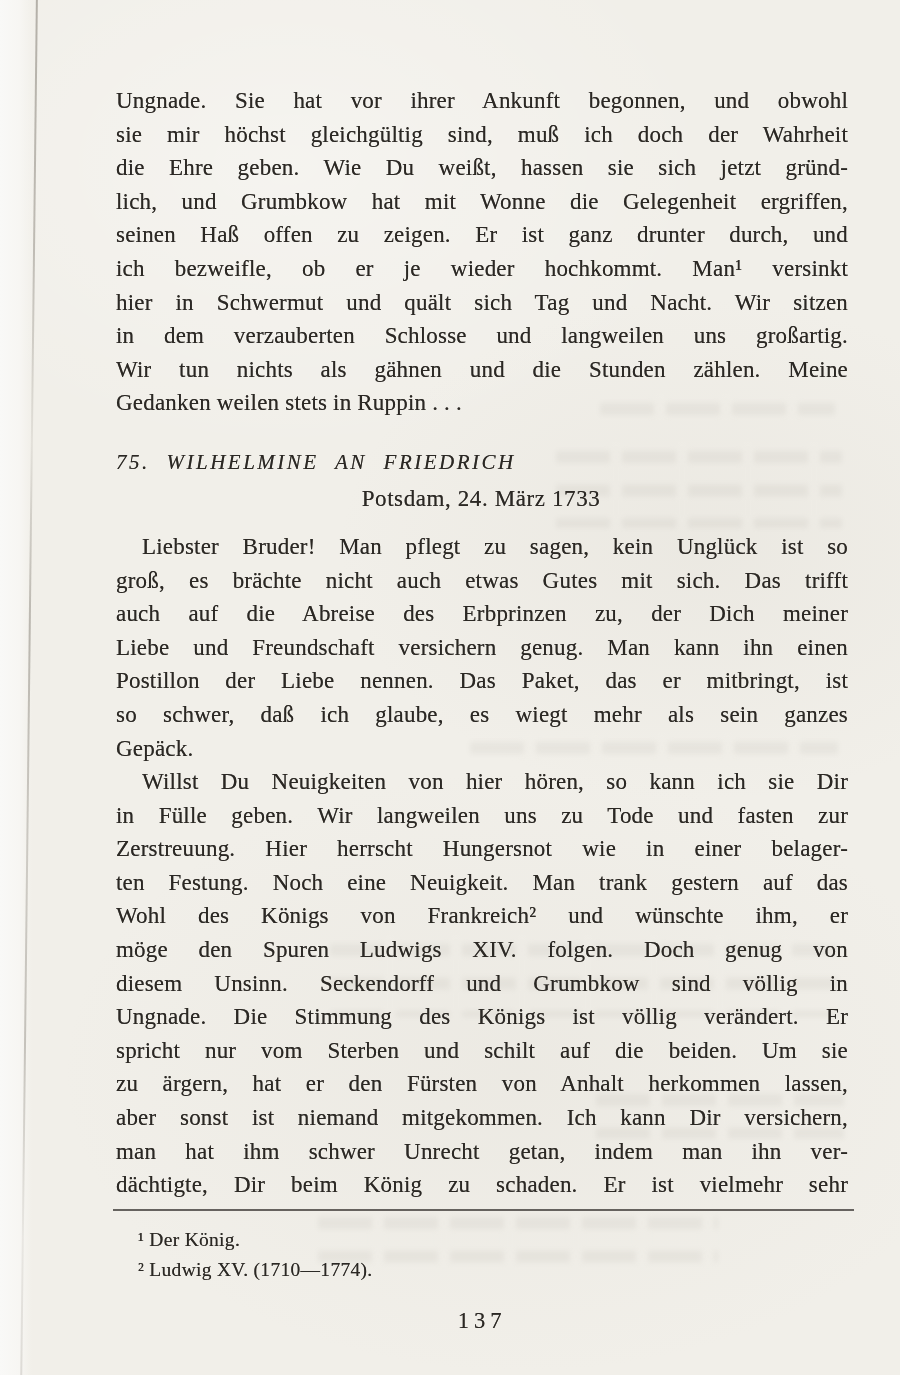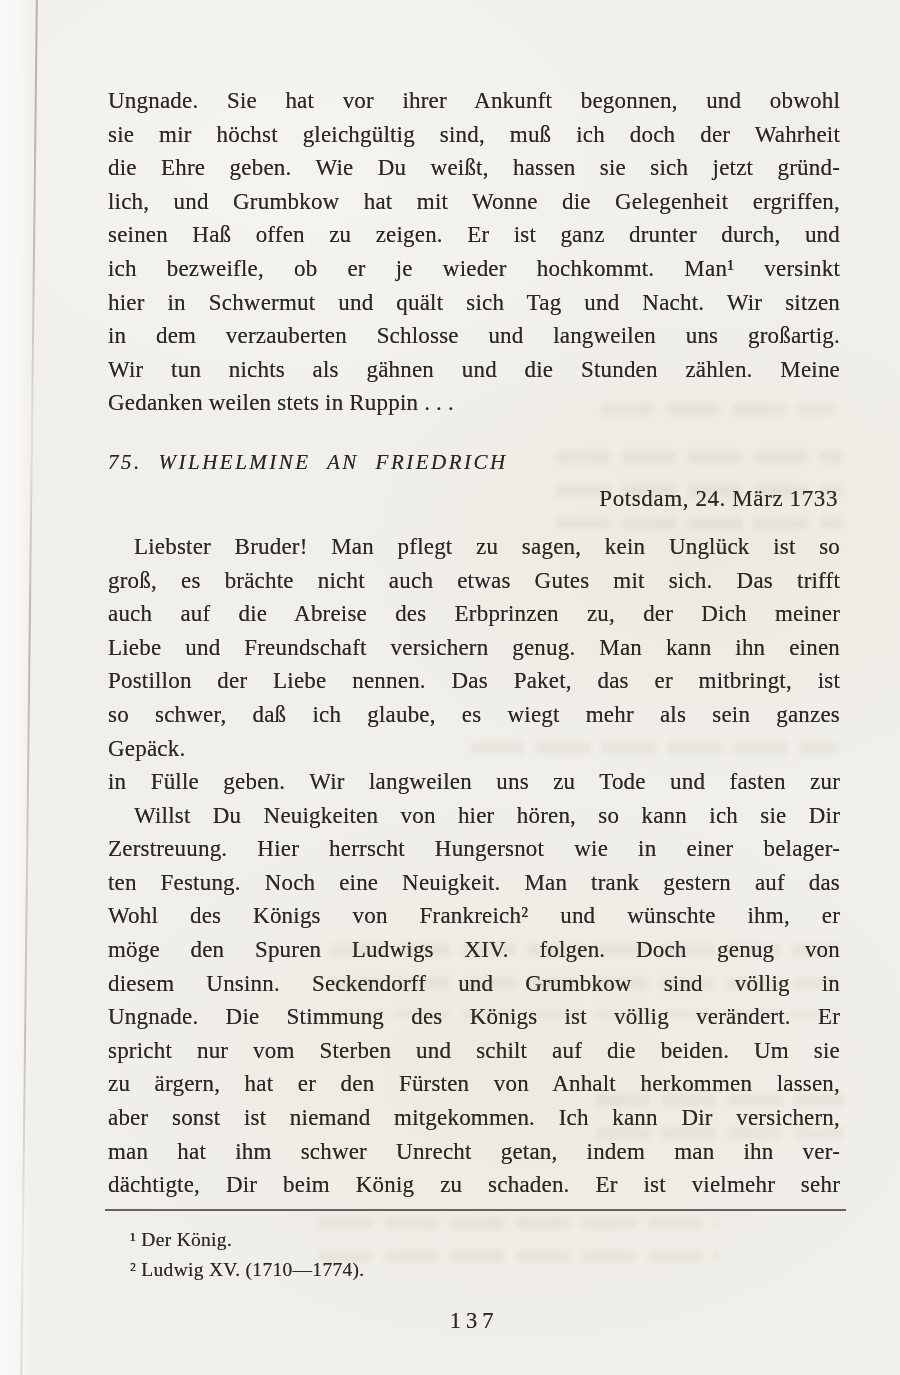--- a/index.html
+++ b/index.html
@@ -45,21 +45,21 @@
     opacity: .13;
   }
   .g0 { left: 600px; top: 392px; width: 235px; height: 30px; }
   .g1 { left: 556px; top: 440px; width: 286px; height: 88px; }
   .g2 { left: 470px; top: 731px; width: 368px; height: 30px; }
   .g3 { left: 330px; top: 933px; width: 508px; height: 84px; }
   .g4 { left: 596px; top: 1083px; width: 248px; height: 56px; }
   .g5 { left: 318px; top: 1206px; width: 400px; height: 58px; }
 
   .column {
-    position: absolute; left: 108px; top: 84px; width: 732px;
+    position: absolute; left: 116px; top: 84px; width: 732px;
     color: var(--ink, #2b2824);
     font-size: 23px;
     text-shadow: 0 0 0.5px rgba(43,40,36,.65);
     font-family: Liberation Serif, serif;
   }
   .line {
     height: 33.6px; line-height: 33.6px;
     overflow: hidden;
     letter-spacing: 0.2px;
     white-space: normal;
@@ -70,21 +70,21 @@
 
   .heading {
     margin: 25px 0 0 0;
     font-size: 21px; font-weight: normal; font-style: italic;
     letter-spacing: 2.5px; word-spacing: 9px;
     height: 34px; line-height: 34px;
   }
   .dateline {
     margin-top: 3px;
     height: 34px; line-height: 34px;
-    text-align: right;
+    text-align: center;
     letter-spacing: 0.6px;
     padding-right: 2px;
   }
   .para.p1 { margin-top: 14px; }
 
   .footnote-rule {
     margin: 7px 0 0 -3px;
     width: 741px; height: 0;
     border-top: 2px solid rgba(48,45,41,.72);
   }
@@ -138,22 +138,22 @@
         <div class="line j indent">Liebster Bruder! Man pflegt zu sagen, kein Unglück ist so</div>
         <div class="line j">groß, es brächte nicht auch etwas Gutes mit sich. Das trifft</div>
         <div class="line j">auch auf die Abreise des Erbprinzen zu, der Dich meiner</div>
         <div class="line j">Liebe und Freundschaft versichern genug. Man kann ihn einen</div>
         <div class="line j">Postillon der Liebe nennen. Das Paket, das er mitbringt, ist</div>
         <div class="line j">so schwer, daß ich glaube, es wiegt mehr als sein ganzes</div>
         <div class="line">Gepäck.</div>
       </div>
 
     <div class="para p2">
+        <div class="line j indent">Willst Du Neuigkeiten von hier hören, so kann ich sie Dir</div>
         <div class="line j">in Fülle geben. Wir langweilen uns zu Tode und fasten zur</div>
-        <div class="line j indent">Willst Du Neuigkeiten von hier hören, so kann ich sie Dir</div>
         <div class="line j">Zerstreuung. Hier herrscht Hungersnot wie in einer belager-</div>
         <div class="line j">ten Festung. Noch eine Neuigkeit. Man trank gestern auf das</div>
         <div class="line j">Wohl des Königs von Frankreich² und wünschte ihm, er</div>
         <div class="line j">möge den Spuren Ludwigs XIV. folgen. Doch genug von</div>
         <div class="line j">diesem Unsinn. Seckendorff und Grumbkow sind völlig in</div>
         <div class="line j">Ungnade. Die Stimmung des Königs ist völlig verändert. Er</div>
         <div class="line j">spricht nur vom Sterben und schilt auf die beiden. Um sie</div>
         <div class="line j">zu ärgern, hat er den Fürsten von Anhalt herkommen lassen,</div>
         <div class="line j">aber sonst ist niemand mitgekommen. Ich kann Dir versichern,</div>
         <div class="line j">man hat ihm schwer Unrecht getan, indem man ihn ver-</div>

